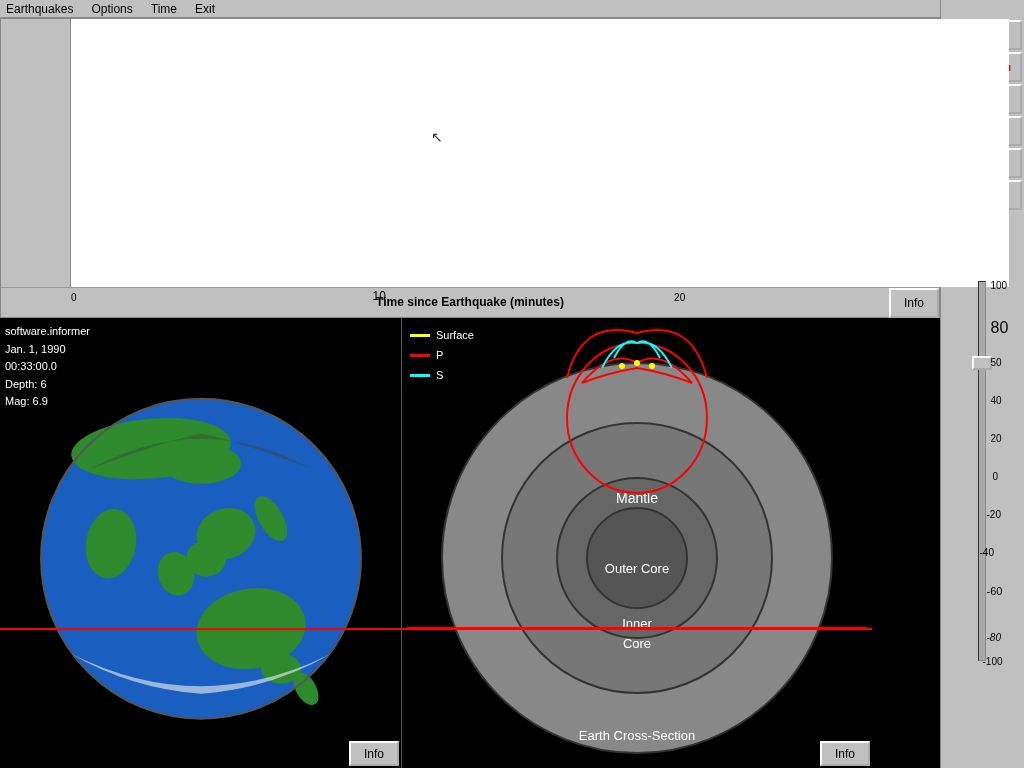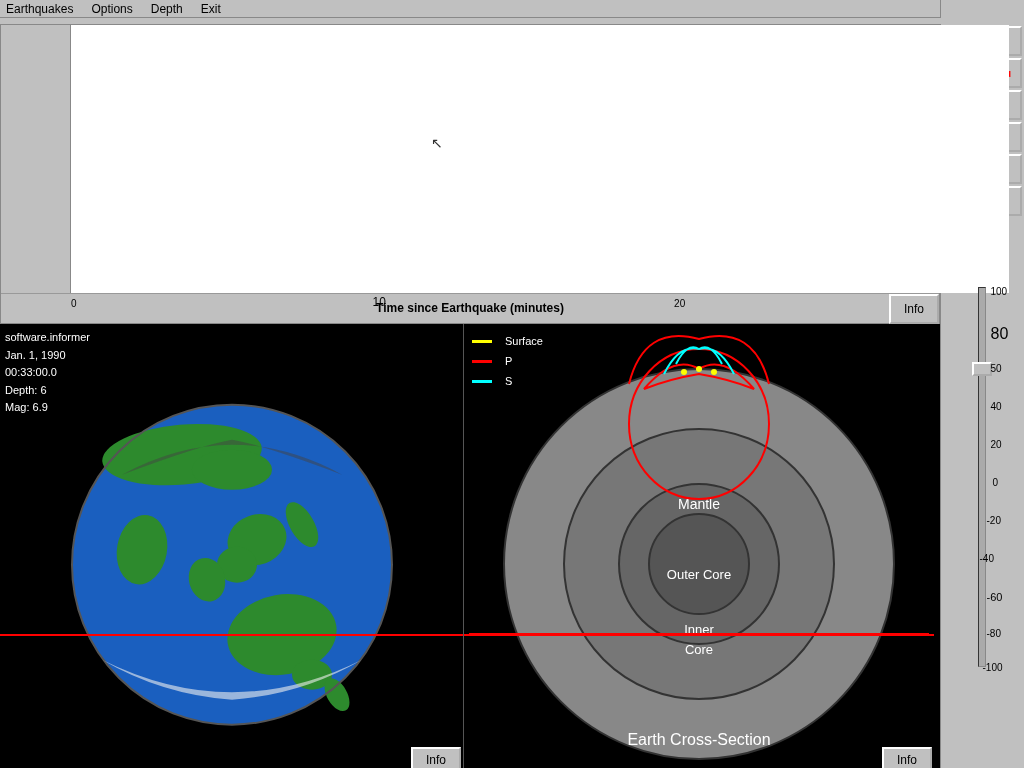--- a/index.html
+++ b/index.html
@@ -111,21 +111,21 @@
     
     #bottom-area {
       width: 940px;
       height: 450px;
       display: flex;
       background: black;
     }
 
     
     #globe-section {
-      width: 464px;
+      width: 402px;
       height: 450px;
       background: black;
       position: relative;
       border-right: 1px solid #555;
     }
 
     #globe-info {
       position: absolute;
       top: 5px;
       left: 5px;
@@ -149,36 +149,36 @@
       background: black;
       position: relative;
     }
 
     #cross-section-label {
       position: absolute;
       bottom: 25px;
       left: 50%;
       transform: translateX(-50%);
       color: white;
-      font-size: 16px;
+      font-size: 13px;
     }
 
     #legend {
       position: absolute;
       top: 8px;
       left: 8px;
       color: white;
       font-size: 11px;
       line-height: 1.8;
     }
 
     .legend-item {
       display: flex;
       align-items: center;
-      gap: 13px;
+      gap: 6px;
     }
 
     .legend-line {
       width: 20px;
       height: 3px;
     }
 
     #info-btn-globe {
       position: absolute;
       bottom: 2px;
@@ -288,25 +288,25 @@
 
     
     #globe-svg {
       width: 340px;
       height: 340px;
     }
   </style>
 </head>
 <body>
 
-<div style="display:flex; width:1024px; height:24px;">
+<div style="display:flex; width:1024px; height:18px;">
   <div id="menubar">
     <span class="menu-item">Earthquakes</span>
     <span class="menu-item">Options</span>
-    <span class="menu-item">Depth</span>
+    <span class="menu-item">Time</span>
     <span class="menu-item">Exit</span>
   </div>
   <div style="width:84px; height:18px; background:#c0c0c0; border-left:1px solid #888;"></div>
 </div>
 
 <div id="main-container">
   <div id="left-area">
 
     <div id="chart-area">
       <div style="display:flex; height:270px;">
@@ -454,18 +454,18 @@
 
         <div style="position:absolute; left:38px; top:5px; font-size:10px; line-height:1;">100</div>
         <div style="position:absolute; left:38px; top:43px; font-size:16px;">80</div>
         <div style="position:absolute; left:38px; top:81px; font-size:10px;">50</div>
         <div style="position:absolute; left:38px; top:119px; font-size:10px;">40</div>
         <div style="position:absolute; left:38px; top:157px; font-size:10px;">20</div>
         <div style="position:absolute; left:40px; top:195px; font-size:10px;">0</div>
         <div style="position:absolute; left:34px; top:233px; font-size:10px;">-20</div>
         <div style="position:absolute; left:27px; top:271px; font-size:10px;">-40</div>
         <div style="position:absolute; left:34px; top:309px; font-size:11px;">-60</div>
-        <div style="position:absolute; left:34px; top:346px; font-size:10px;">-80</div>
+        <div style="position:absolute; left:34px; top:356px; font-size:10px;font-style:italic;">-80</div>
         <div style="position:absolute; left:30px; top:380px; font-size:10px;">-100</div>
       </div>
     </div>
   </div>
 </div>
 
 </body></html>

